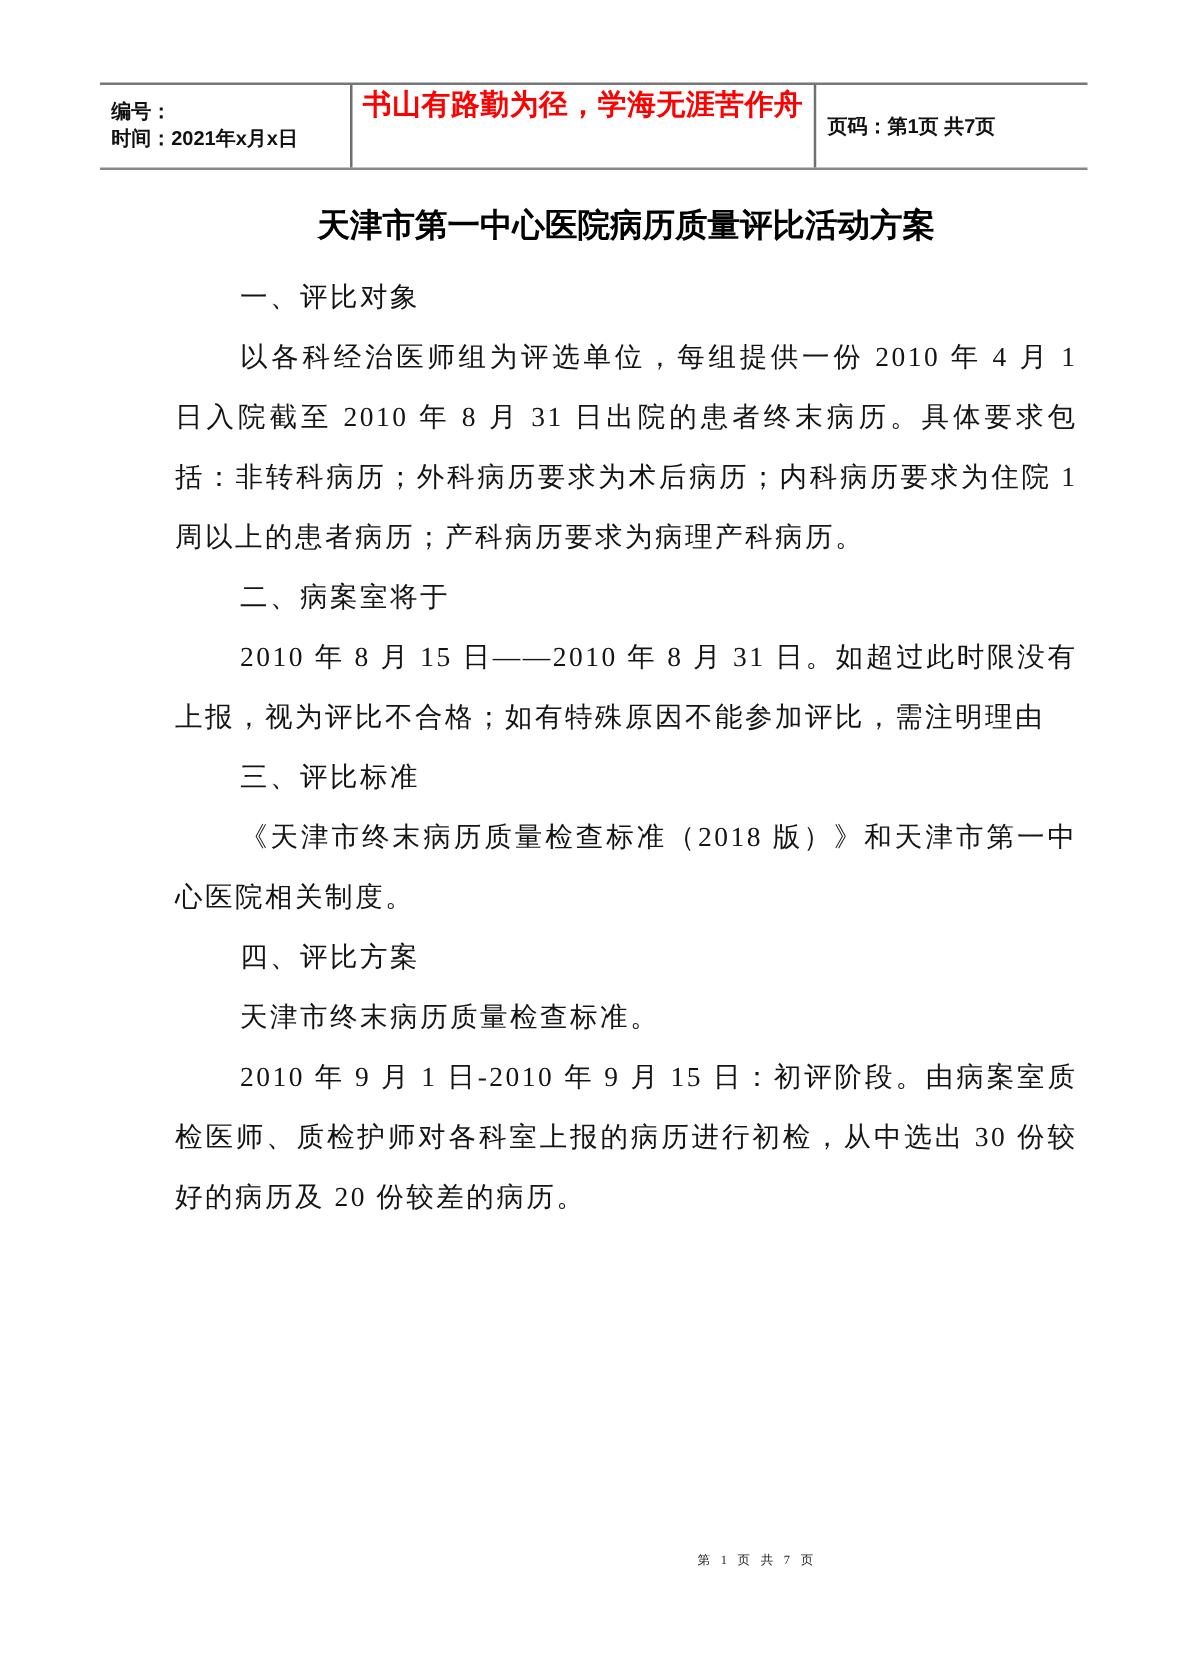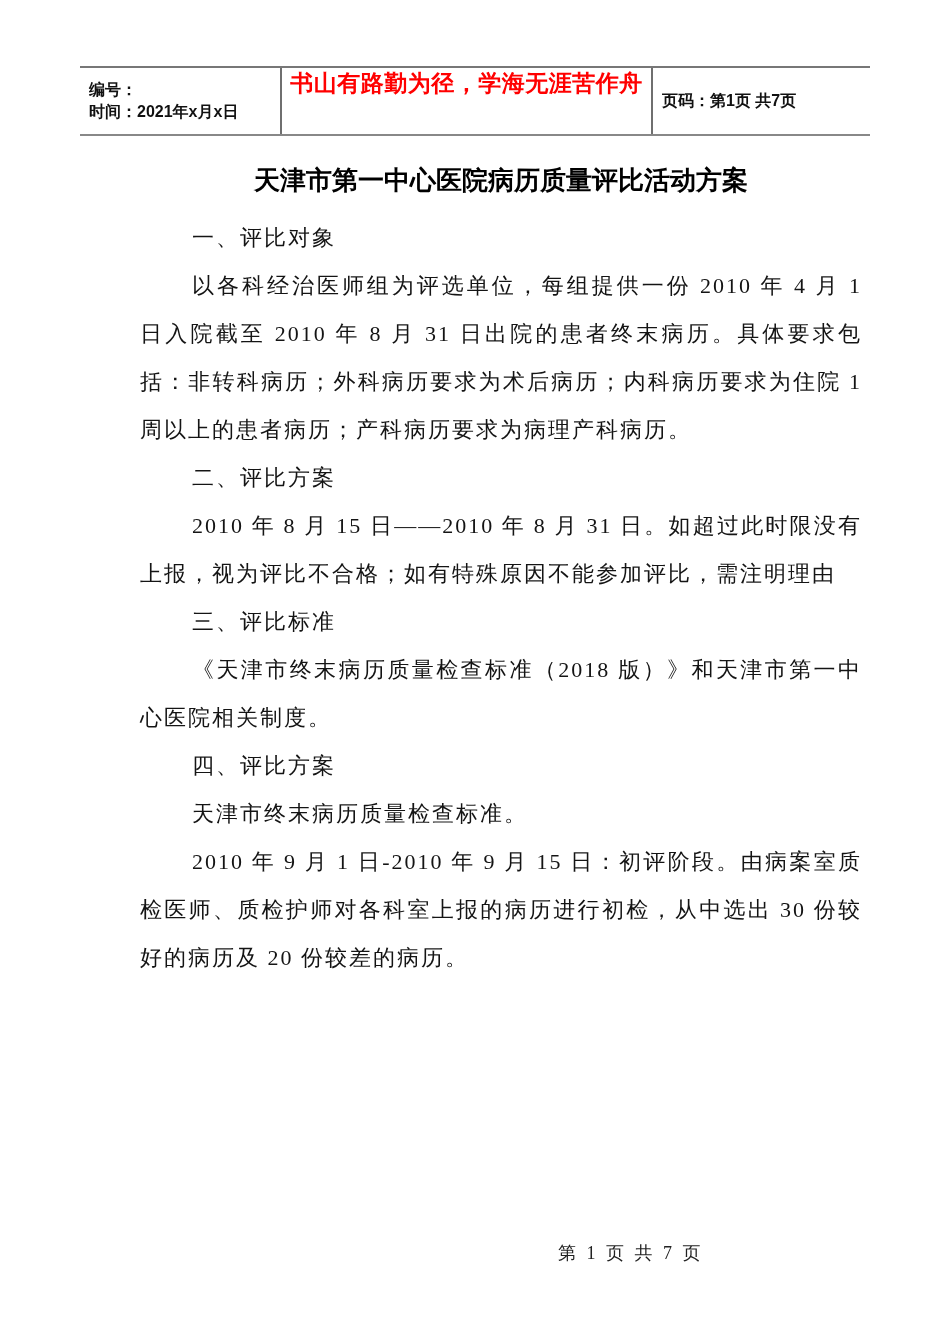--- a/index.html
+++ b/index.html
@@ -86,21 +86,21 @@
     text-align: justify;
     text-indent: 52px;
     color: #141414;
   }
 
   
   .footer {
     position: absolute;
     left: 558px;
     top: 1241px;
-    font-size: 18px;
+    font-size: 10px;
     letter-spacing: 3px;
     color: #222222;
     font-family: "Liberation Serif", "DejaVu Serif", serif;
   }
 </style>
 </head>
 <body>
 
 <div class="page">
 
@@ -114,21 +114,21 @@
     </div>
     <div class="header-cell cell-right">
       <span>页码：第1页 共7页</span>
     </div>
   </div>
 
   <div class="content">
     <h1 class="doc-title">天津市第一中心医院病历质量评比活动方案</h1>
     <p class="para">一、评比对象</p>
     <p class="para">以各科经治医师组为评选单位，每组提供一份 2010 年 4 月 1 日入院截至 2010 年 8 月 31 日出院的患者终末病历。具体要求包括：非转科病历；外科病历要求为术后病历；内科病历要求为住院 1 周以上的患者病历；产科病历要求为病理产科病历。</p>
-    <p class="para">二、评比方案</p>
+    <p class="para">二、病案室将于</p>
     <p class="para">2010 年 8 月 15 日——2010 年 8 月 31 日。如超过此时限没有上报，视为评比不合格；如有特殊原因不能参加评比，需注明理由</p>
     <p class="para">三、评比标准</p>
     <p class="para">《天津市终末病历质量检查标准（2018 版）》和天津市第一中心医院相关制度。</p>
     <p class="para">四、评比方案</p>
     <p class="para">天津市终末病历质量检查标准。</p>
     <p class="para">2010 年 9 月 1 日-2010 年 9 月 15 日：初评阶段。由病案室质检医师、质检护师对各科室上报的病历进行初检，从中选出 30 份较好的病历及 20 份较差的病历。</p>
   </div>
 
   <div class="footer">
     <span>第 1 页 共 7 页</span>

